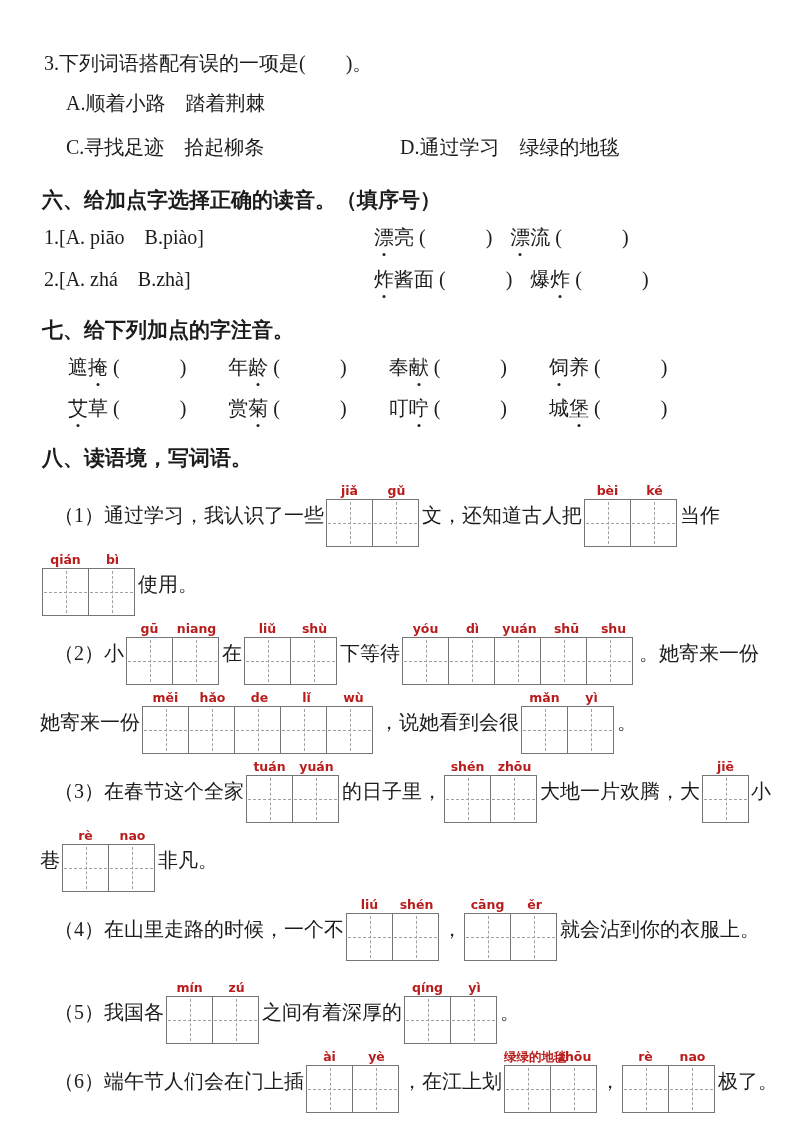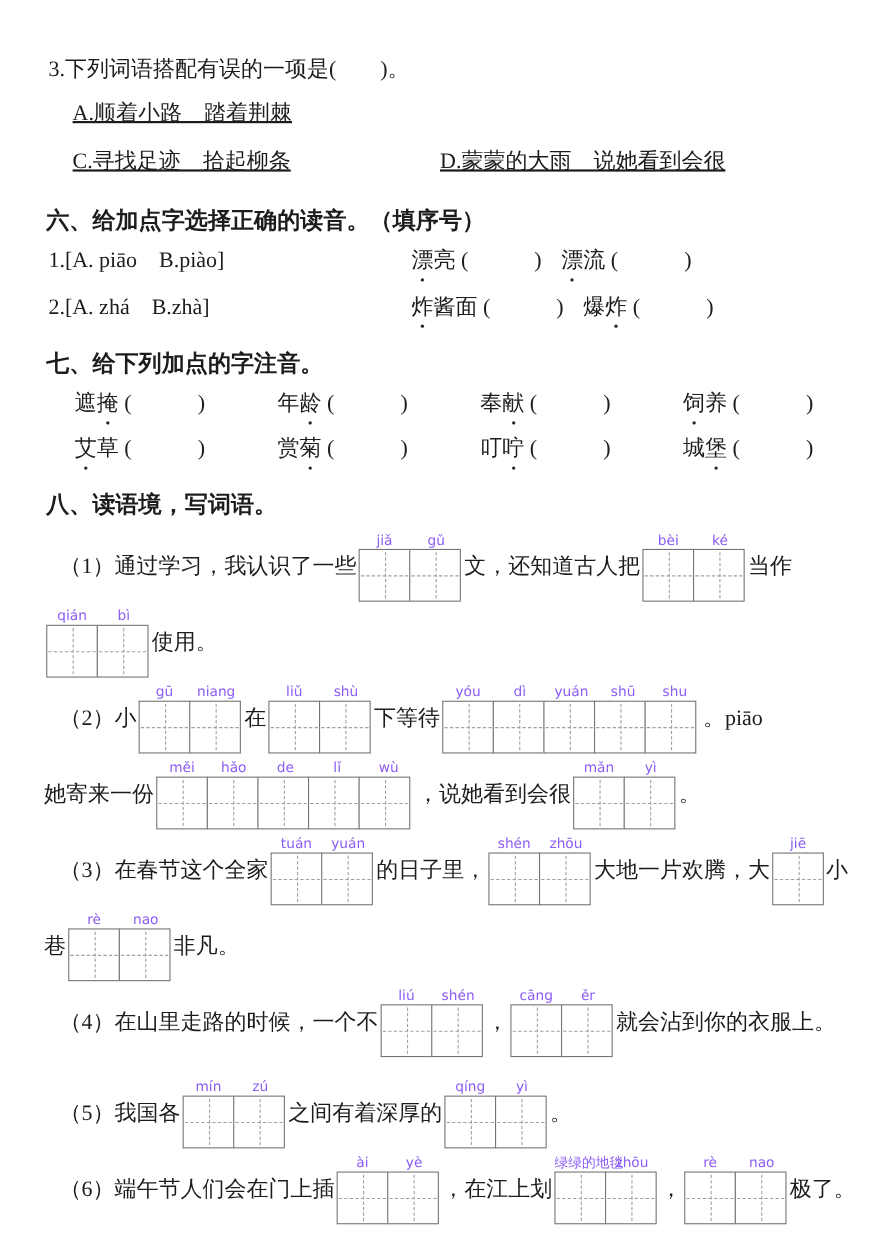--- a/index.html
+++ b/index.html
@@ -9,48 +9,48 @@
     color:#1c1c1c;
   }
   .page{
     box-sizing:border-box;width:793px;height:1122px;
     padding:24px 20px 0 40px;
     display:flex;flex-direction:column;margin-top:26px;
   }
   .t{font-size:20px;line-height:1.3;}
   .heading{font-weight:bold;font-size:21px;margin:8px 0 10px 2px;}
   .q3title{margin:0 0 14px 4px;}
-  .optrow{display:flex;margin:0 0 18px 26px;text-decoration:underline;}
+  .optrow{display:flex;margin:0 0 18px 26px;}
   .optrow .o1{width:334px;}
   
   .prow{display:flex;margin:0 0 16px 4px;align-items:baseline;}
   .prow .pfx{width:330px;font-family:"Liberation Serif","DejaVu Serif",serif;}
   .pword{margin-right:18px;white-space:nowrap;}
   .blank{margin-left:5px;white-space:pre;}
   
   .dotc{position:relative;display:inline-block;}
   .dotc::after{
     content:"";position:absolute;left:50%;bottom:-6px;
     width:3px;height:3px;border-radius:50%;background:#222;
     transform:translateX(-50%);
   }
   
-  .zrow{display:flex;margin:0 0 15px 28px;gap:66px;}
+  .zrow{display:flex;margin:0 0 15px 28px;gap:42px;}
   .zitem{white-space:nowrap;}
   
   .fl{display:flex;align-items:center;white-space:nowrap;margin-bottom:4px;}
   .frag{display:inline-block;}
   .ind{margin-left:14px;}
   .mt{margin-top:14px;}
   .tzg{display:inline-flex;flex-direction:column;margin:0 2px;}
   .pys{display:flex;height:17px;}
   .py{
     width:47px;text-align:center;
     font-family:"DejaVu Sans","Liberation Sans",sans-serif;
-    font-size:12.5px;font-weight:normal;color:#8b5cf6;line-height:17px;
+    font-size:12.5px;font-weight:bold;color:#b91c1c;line-height:17px;
   }
   .cells{display:flex;}
   .cell{
     box-sizing:border-box;width:47px;height:48px;background:#fff;
     border:1px solid #757575;margin-left:-1px;position:relative;
   }
   .cell:first-child{margin-left:0;}
   .cell::before{
     content:"";position:absolute;top:2px;bottom:2px;left:50%;
     border-left:1px dashed #a0a0a0;
@@ -70,21 +70,21 @@
 <body>
 
 <div class="page">
 
   <div class="t q3title">3.下列词语搭配有误的一项是(　　)。</div>
   <div class="t optrow">
     <span class="o1">A.顺着小路　踏着荆棘</span>
   </div>
   <div class="t optrow">
     <span class="o1">C.寻找足迹　拾起柳条</span>
-    <span>D.蒙蒙的大雨　说她看到会很</span>
+    <span>D.通过学习　绿绿的地毯</span>
   </div>
 
   <div class="heading">六、给加点字选择正确的读音。（填序号）</div>
   <div class="t prow">
     <span class="pfx">1.[A. piāo　B.piào]</span>
     <span class="pword"><span></span><span class="dotc">漂</span><span>亮</span><span class="blank">(　　　)</span></span>
     <span class="pword"><span></span><span class="dotc">漂</span><span>流</span><span class="blank">(　　　)</span></span>
   </div>
   <div class="t prow">
     <span class="pfx">2.[A. zhá　B.zhà]</span>
@@ -181,21 +181,21 @@
           <span class="py">shu</span>
         </span>
         <span class="cells">
           <span class="cell"></span>
           <span class="cell"></span>
           <span class="cell"></span>
           <span class="cell"></span>
           <span class="cell"></span>
         </span>
       </span>
-    <span class="frag">。piāo</span>
+    <span class="frag">。她寄来一份</span>
   </div>
 
   <div class="t fl">
     <span class="frag">她寄来一份</span>
     <span class="tzg">
         <span class="pys">
           <span class="py">měi</span>
           <span class="py">hǎo</span>
           <span class="py">de</span>
           <span class="py">lǐ</span>

